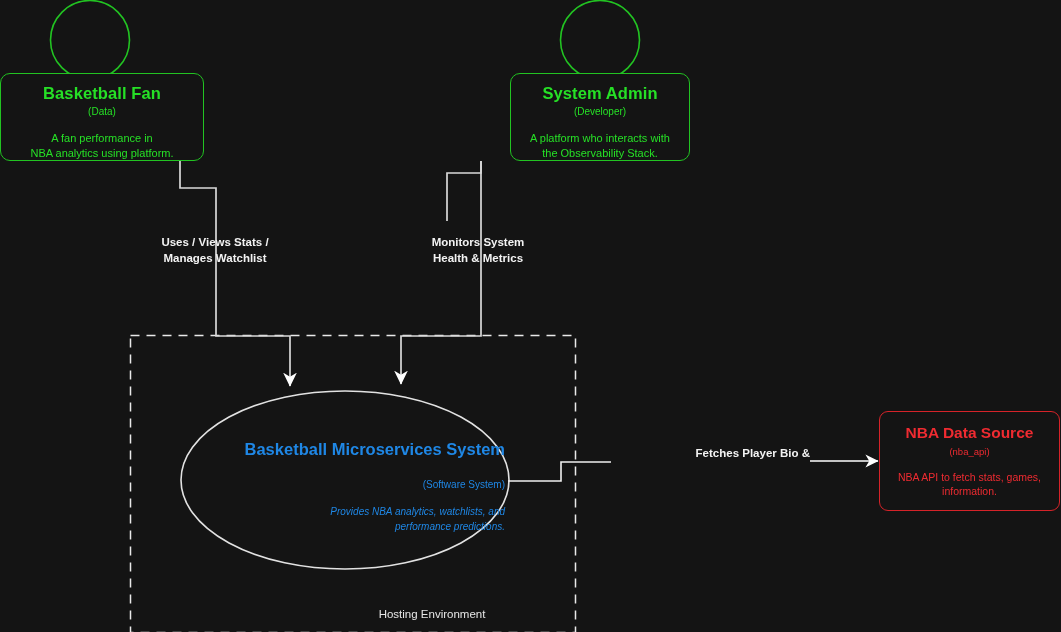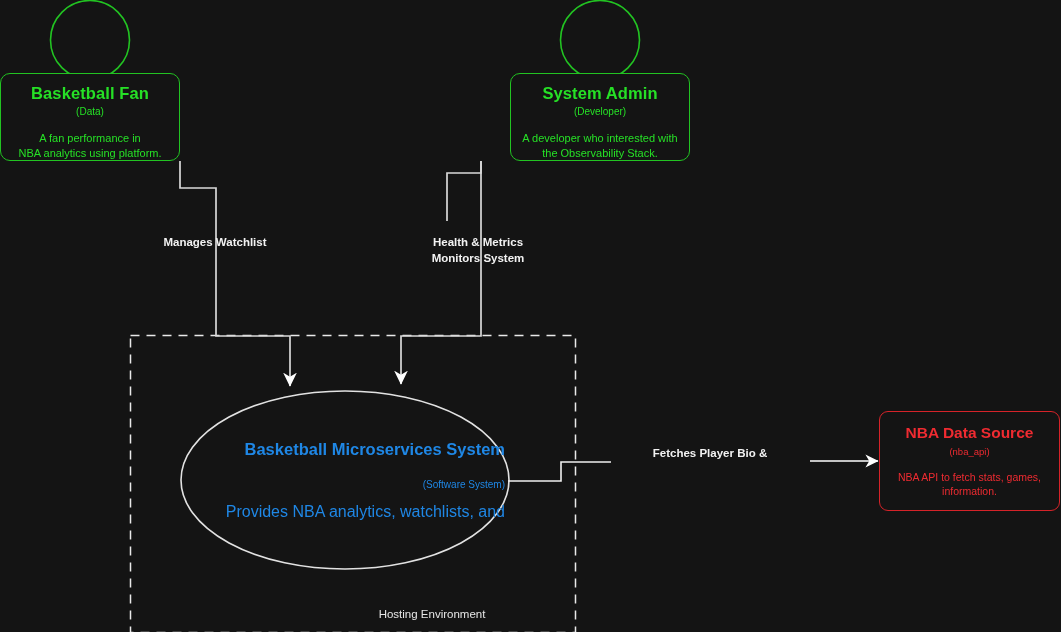--- a/index.html
+++ b/index.html
@@ -70,23 +70,24 @@
     line-height: 1.15;
   }
   .system-type {
     color: #1f87e5;
     font-size: 10px;
     line-height: 1.2;
     margin-top: 20px;
   }
   .system-desc {
     color: #1f87e5;
-    font-size: 16px;
+    font-size: 10px;
     line-height: 15.5px;
     margin-top: 13px;
+    font-style: italic;
   }
 
   
   .ext-box {
     position: absolute;
     box-sizing: border-box;
     border: 1.6px solid #d62329;
     border-radius: 9px;
     background: #141414;
     text-align: center;
@@ -156,56 +157,58 @@
 
     <path d="M 180 161 L 180 188 L 216 188 L 216 336 L 290 336 L 290 386" fill="none" stroke="#d9d9d9" stroke-width="1.7" marker-end="url(#arrowOpen)"></path>
 
     <path d="M 481 161 L 481 188 L 481 188 L 481 336 L 401 336 L 401 384" fill="none" stroke="#d9d9d9" stroke-width="1.7" marker-end="url(#arrowOpen)"></path>
     <path d="M 481 161 L 481 173 L 447 173 L 447 221" fill="none" stroke="#d9d9d9" stroke-width="1.7"></path>
 
     <path d="M 508 481 L 561 481 L 561 462 L 611 462" fill="none" stroke="#f0f0f0" stroke-width="1.6"></path>
     <path d="M 810 461 L 878 461" fill="none" stroke="#ffffff" stroke-width="1.6" marker-end="url(#arrowOpen)"></path>
   </svg>
 
-  <div class="person-box" style="left:0px; top:73px; width:180px; height:88px;">
+  <div class="person-box" style="left:0px; top:73px; width:204px; height:88px;">
     <div class="person-name">Basketball Fan</div>
     <div class="person-type">(Data)</div>
     <div class="person-desc">
       <div>A fan performance in</div>
       <div>NBA analytics using platform.</div>
     </div>
   </div>
 
   <div class="person-box" style="left:510px; top:73px; width:180px; height:88px;">
     <div class="person-name">System Admin</div>
     <div class="person-type">(Developer)</div>
     <div class="person-desc">
-      <div>A developer who interested with</div>
+      <div>A platform who interacts with</div>
       <div>the Observability Stack.</div>
     </div>
   </div>
 
   <div class="rel-label" style="left:115px; top:235px; width:200px;">
+    <div>Uses / Views Stats /</div>
     <div>Manages Watchlist</div>
   </div>
 
   <div class="rel-label" style="left:378px; top:235px; width:200px;">
+    <div>Monitors System</div>
     <div>Health &amp; Metrics</div>
-    <div>Monitors System</div>
   </div>
 
   <div class="system-ellipse-label" style="left:185px; top:440px; width:320px;text-align:right;">
     <div class="system-name">Basketball Microservices System</div>
     <div class="system-type">(Software System)</div>
     <div class="system-desc">
       <div>Provides NBA analytics, watchlists, and</div>
-    </div>
-  </div>
-
-  <div class="rel-label" style="left:610px; top:446px; width:200px;">
+      <div>performance predictions.</div>
+    </div>
+  </div>
+
+  <div class="rel-label" style="left:610px; top:446px; width:200px;text-align:right;">
     <div>Fetches Player Bio &amp;</div>
   </div>
 
   <div class="ext-box" style="left:879px; top:411px; width:181px; height:100px;">
     <div class="ext-name">NBA Data Source</div>
     <div class="ext-type">(nba_api)</div>
     <div class="ext-desc">
       <div>NBA API to fetch stats, games,</div>
       <div>information.</div>
     </div>

